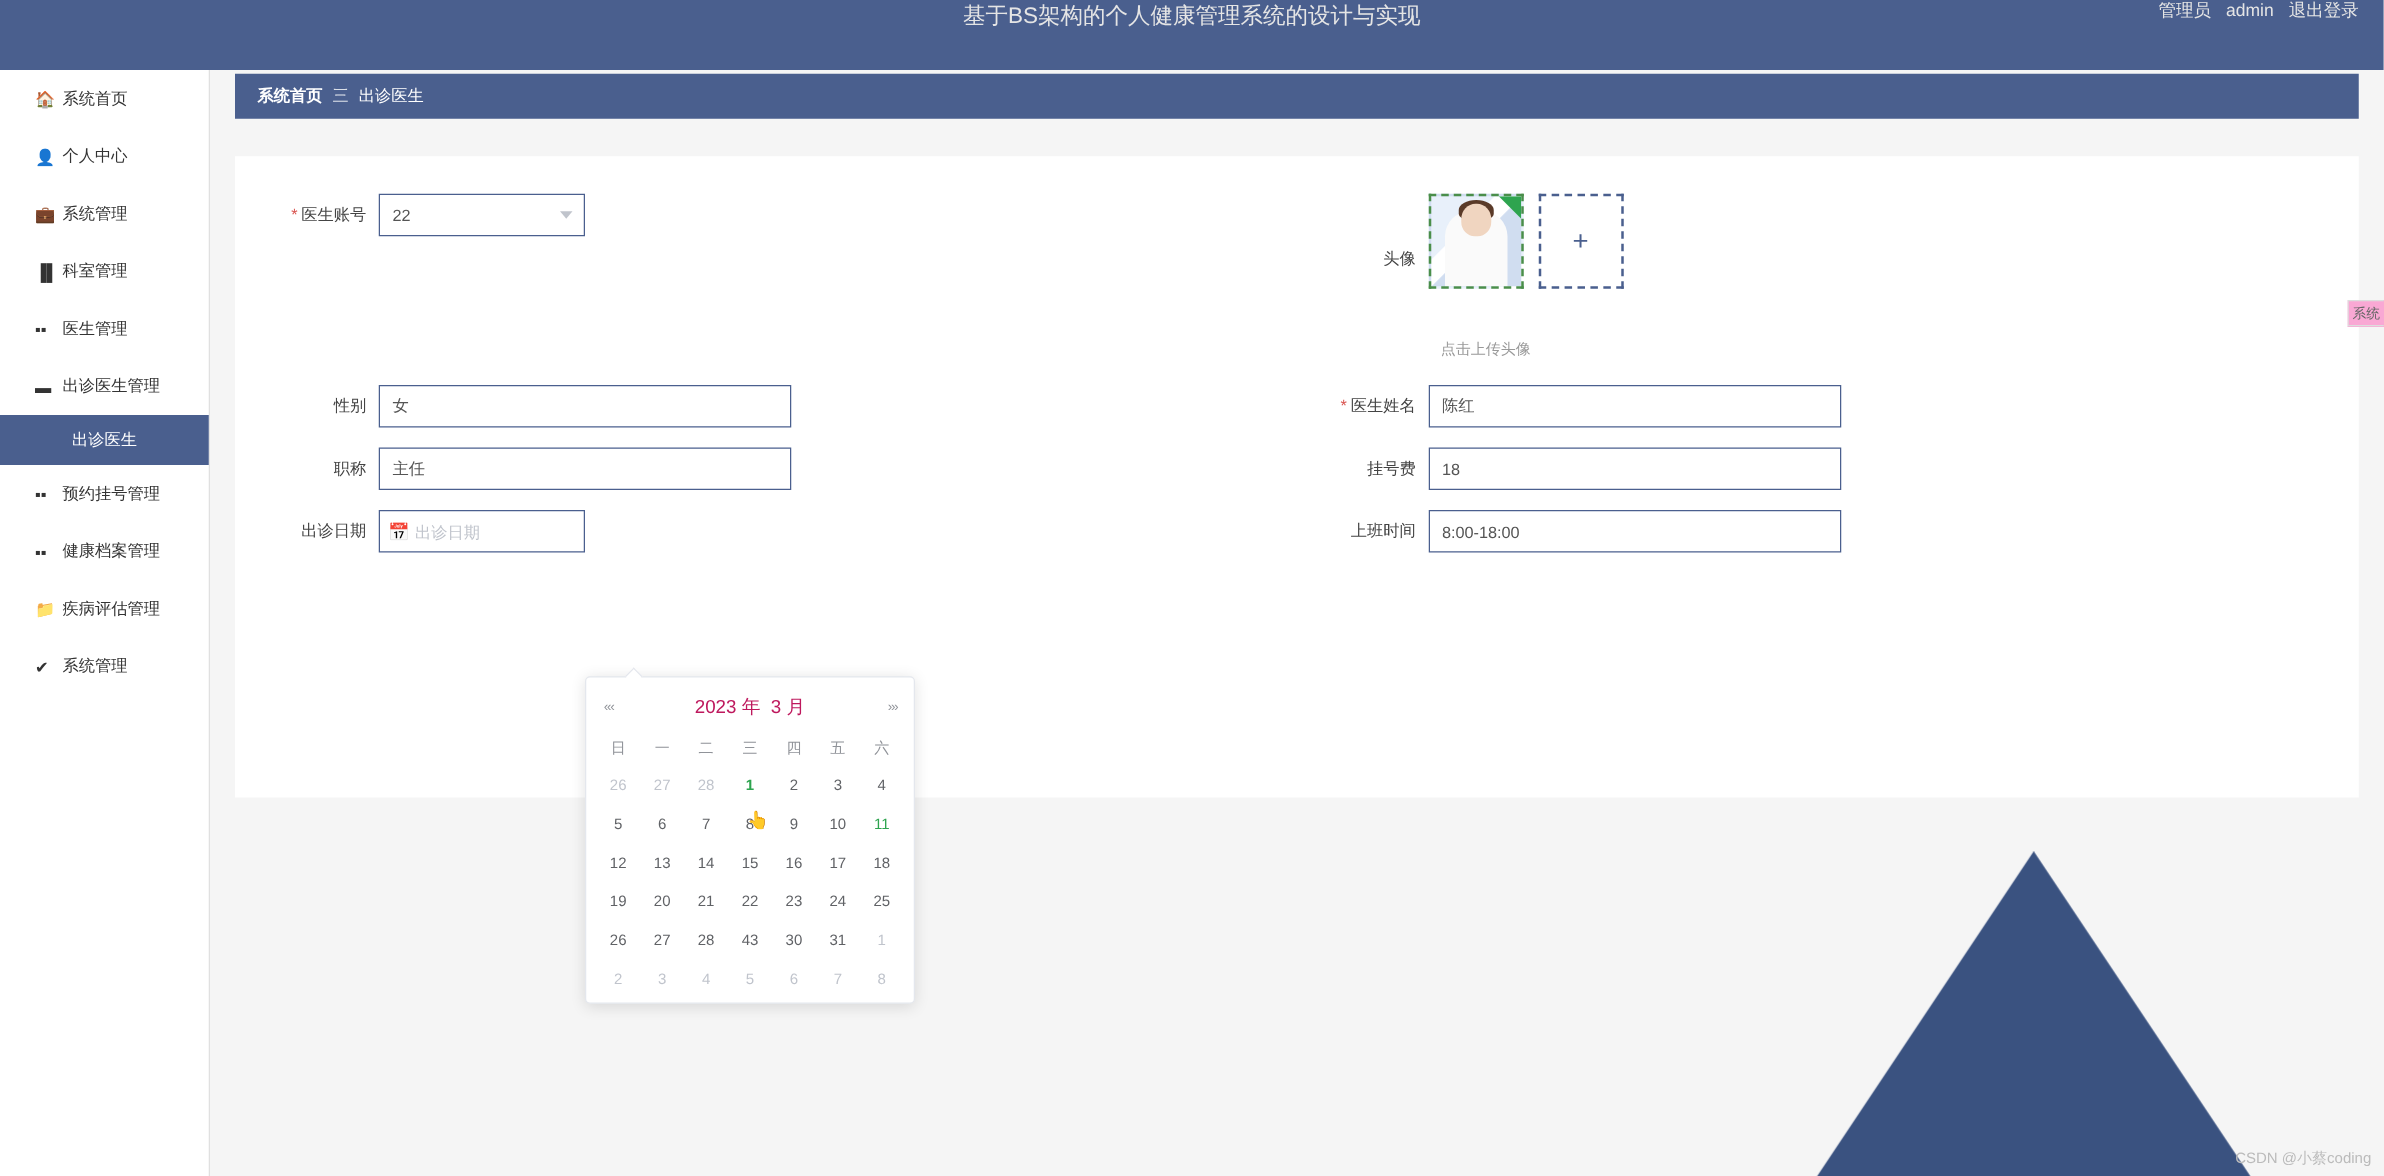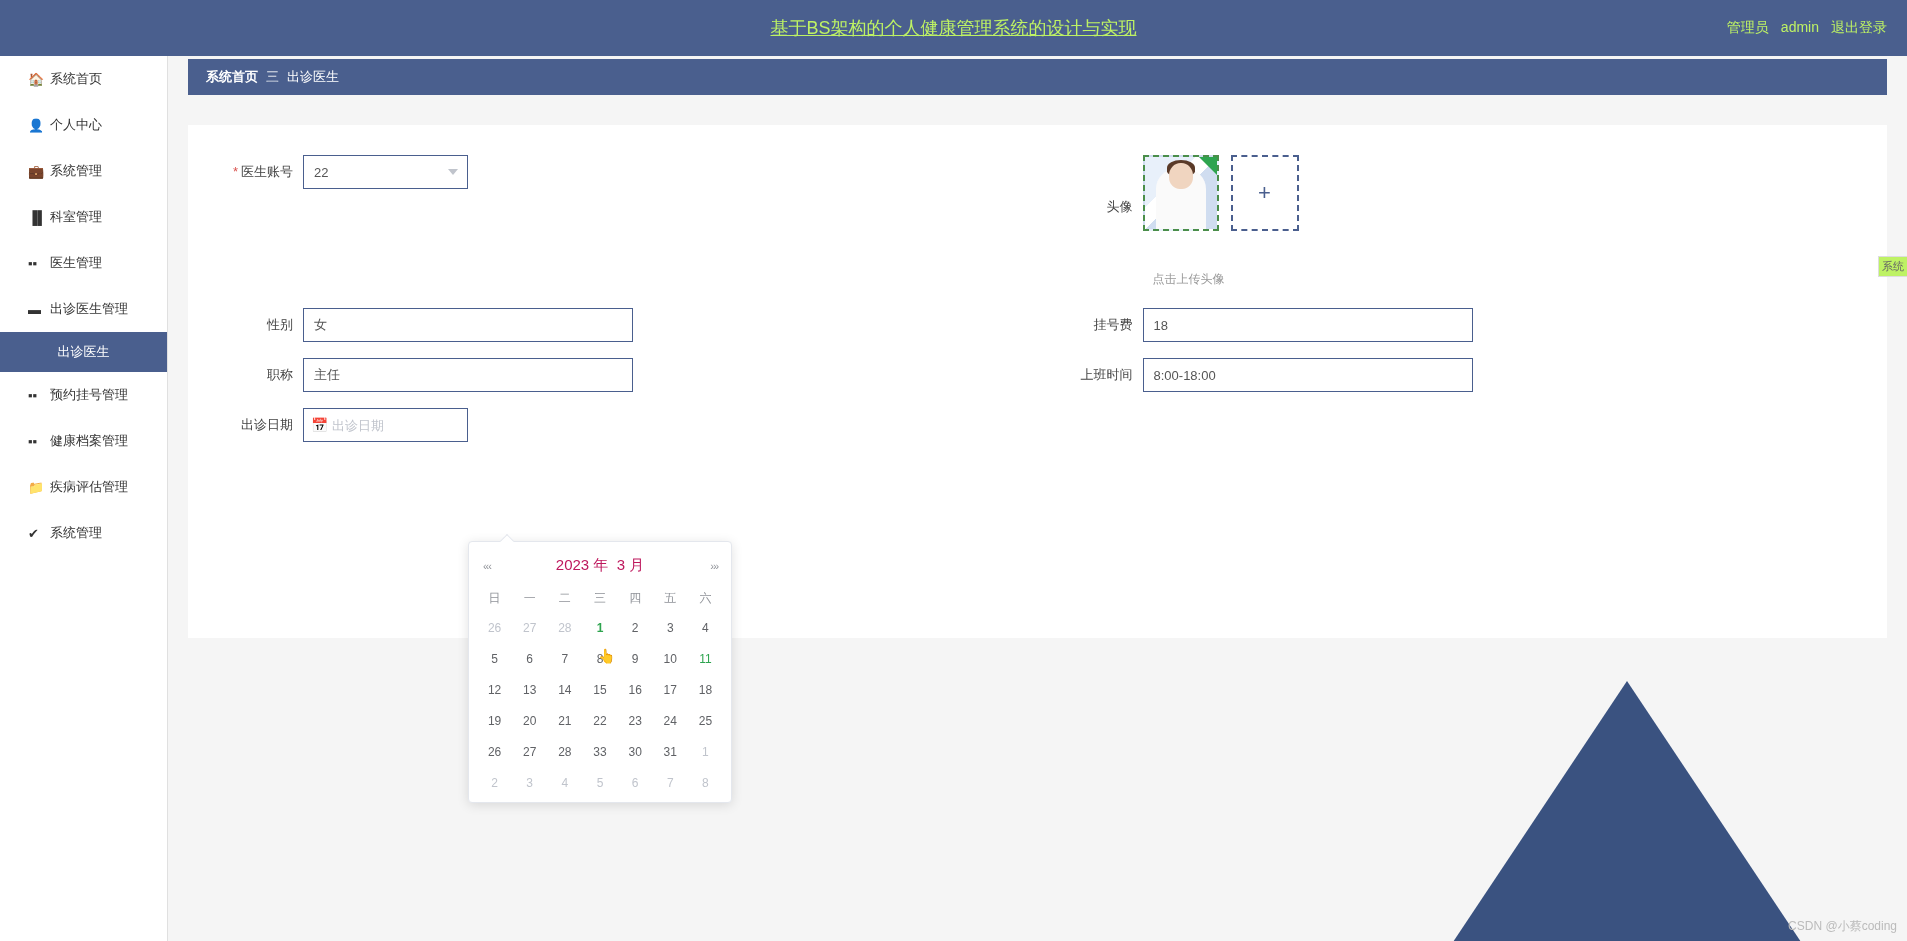--- a/index.html
+++ b/index.html
@@ -1,18 +1,18 @@
 <!DOCTYPE html>
 <html><head>
   <meta charset="utf-8">
   <style>
     * { margin: 0; padding: 0; box-sizing: border-box; font-family: "Microsoft YaHei", Arial, sans-serif; }
     body { background: #f5f5f5; overflow: hidden; }
     
-    .header { background: #4a5f8e; color: #bef264; height: 56px; display: flex; align-items: center; padding: 0 20px; position: relative; text-decoration: underline; }
+    .header { background: #4a5f8e; color: #e5e5e5; height: 56px; display: flex; align-items: flex-start; padding: 0 20px; position: relative; }
     .header-title { flex: 1; text-align: center; font-size: 18px; font-weight: 500; }
     .header-user { position: absolute; right: 20px; font-size: 14px; display: flex; gap: 12px; }
     .header-user span { cursor: pointer; }
     
     .layout { display: flex; height: calc(100vh - 56px); }
     
     .sidebar { width: 168px; background: #fff; border-right: 1px solid #e0e0e0; }
     .menu-item { height: 46px; display: flex; align-items: center; padding-left: 50px; font-size: 13px; color: #333; cursor: pointer; position: relative; }
     .menu-item .mi-icon { position: absolute; left: 28px; font-size: 13px; }
     .submenu-item { height: 40px; display: flex; align-items: center; justify-content: center; padding-left: 0; font-size: 13px; color: #fff; background: #4a5f8e; cursor: pointer; }
@@ -62,21 +62,21 @@
     .dp-title { font-size: 15px; color: #be185d; }
     .dp-table { width: 100%; border-collapse: collapse; table-layout: fixed; }
     .dp-table th { font-size: 12px; color: #909399; font-weight: normal; padding: 5px 0; text-align: center; }
     .dp-table td { font-size: 12px; color: #606266; text-align: center; height: 31px; cursor: pointer; }
     .dp-table td.muted { color: #c0c4cc; }
     .dp-table td.today { color: #2ea44f; font-weight: 600; }
     .dp-table td.current { color: #2ea44f; font-weight: 400; }
     
     .bg-triangle { position: fixed; right: 80px; bottom: -40px; width: 0; height: 0; border-left: 200px solid transparent; border-right: 200px solid transparent; border-bottom: 300px solid #3a5280; z-index: -1; }
     
-    .side-tab { position: fixed; right: 0; top: 256px; background: #bef264; border: 1px solid #ddd; border-right: none; font-size: 11px; writing-mode: horizontal-tb; padding: 2px 3px; color: #666; }
+    .side-tab { position: fixed; right: 0; top: 240px; background: #f9a8d4; border: 1px solid #ddd; border-right: none; font-size: 11px; writing-mode: horizontal-tb; padding: 2px 3px; color: #666; }
     
     .watermark { position: fixed; right: 10px; bottom: 6px; font-size: 12px; color: #bbb; }
     
     .cursor-hand { position: absolute; left: 430px; top: 592px; font-size: 14px; z-index: 200; pointer-events: none; }
   </style>
 </head>
 <body>
 
 <div class="header">
   <div class="header-title">基于BS架构的个人健康管理系统的设计与实现</div>
@@ -182,20 +182,24 @@
           <div class="form-item">
             <div class="form-label">出诊日期</div>
             <div class="date-box">
               <span class="cal-icon">📅</span>
               <input class="form-control w-md" placeholder="出诊日期" style="">
             </div>
           </div>
         </div>
         <div class="form-col">
           <div class="form-item">
+            <div class="form-label"><span class="req">*</span><span>医生姓名</span></div>
+            <input class="form-control w-lg" value="陈红" style="">
+          </div>
+          <div class="form-item">
             <div class="form-label">挂号费</div>
             <input class="form-control w-lg" value="18" style="">
           </div>
           <div class="form-item">
             <div class="form-label">上班时间</div>
             <input class="form-control w-lg" value="8:00-18:00" style="">
           </div>
         </div>
       </div>
     </div>
@@ -253,21 +257,21 @@
               <td>21</td>
               <td>22</td>
               <td>23</td>
               <td>24</td>
               <td>25</td>
             </tr>
             <tr>
               <td>26</td>
               <td>27</td>
               <td>28</td>
-              <td>33</td>
+              <td>43</td>
               <td>30</td>
               <td>31</td>
               <td class="muted">1</td>
             </tr>
             <tr>
               <td class="muted">2</td>
               <td class="muted">3</td>
               <td class="muted">4</td>
               <td class="muted">5</td>
               <td class="muted">6</td>

